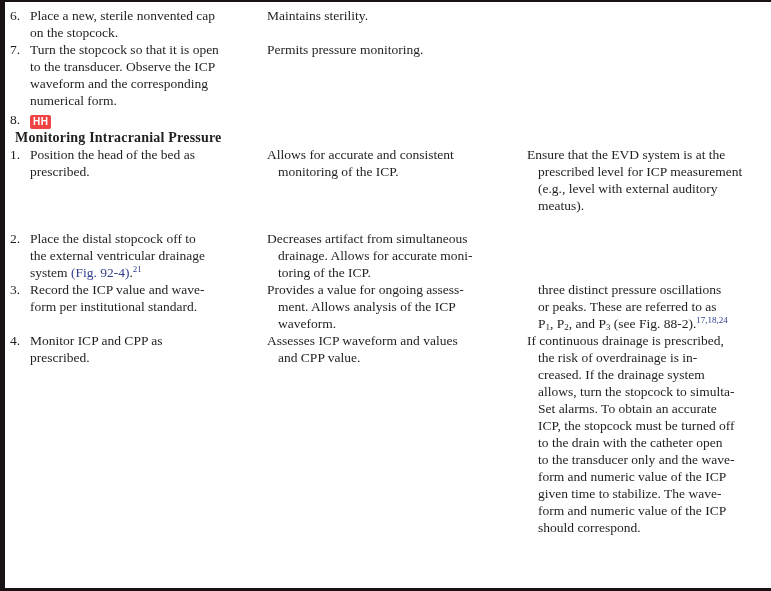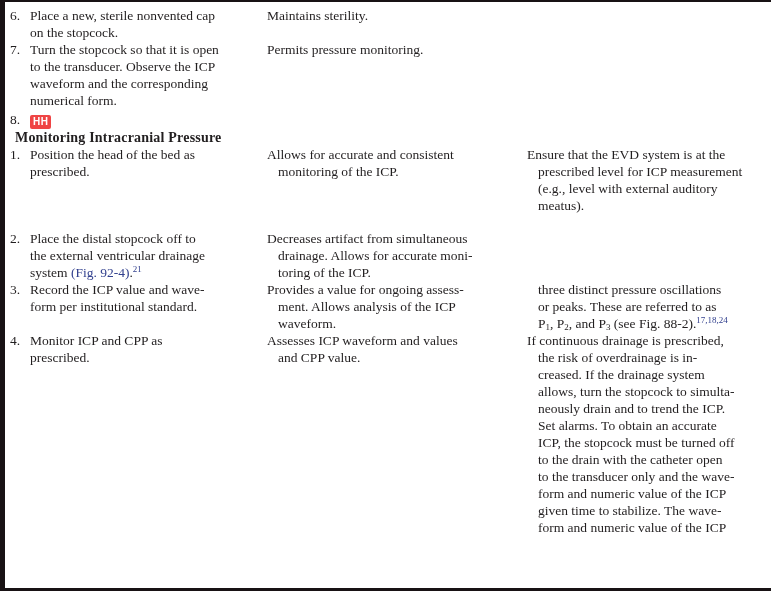--- a/index.html
+++ b/index.html
@@ -139,24 +139,24 @@
         </div>
         <div class="cell mid-cell">
           <div class="line">Assesses ICP waveform and values</div>
           <div class="line cont">and CPP value.</div>
         </div>
         <div class="cell right-cell">
           <div class="line">If continuous drainage is prescribed,</div>
           <div class="line cont">the risk of overdrainage is in-</div>
           <div class="line cont">creased. If the drainage system</div>
           <div class="line cont">allows, turn the stopcock to simulta-</div>
-          <div class="line cont">neously drain and to trend the ICP.</div>
           <div class="line cont">Set alarms. To obtain an accurate</div>
           <div class="line cont">ICP, the stopcock must be turned off</div>
           <div class="line cont">to the drain with the catheter open</div>
           <div class="line cont">to the transducer only and the wave-</div>
           <div class="line cont">form and numeric value of the ICP</div>
           <div class="line cont">given time to stabilize. The wave-</div>
           <div class="line cont">form and numeric value of the ICP</div>
+          <div class="line cont">should correspond.</div>
         </div>
       </div>
     </div>
 </div>
 
 </body></html>

